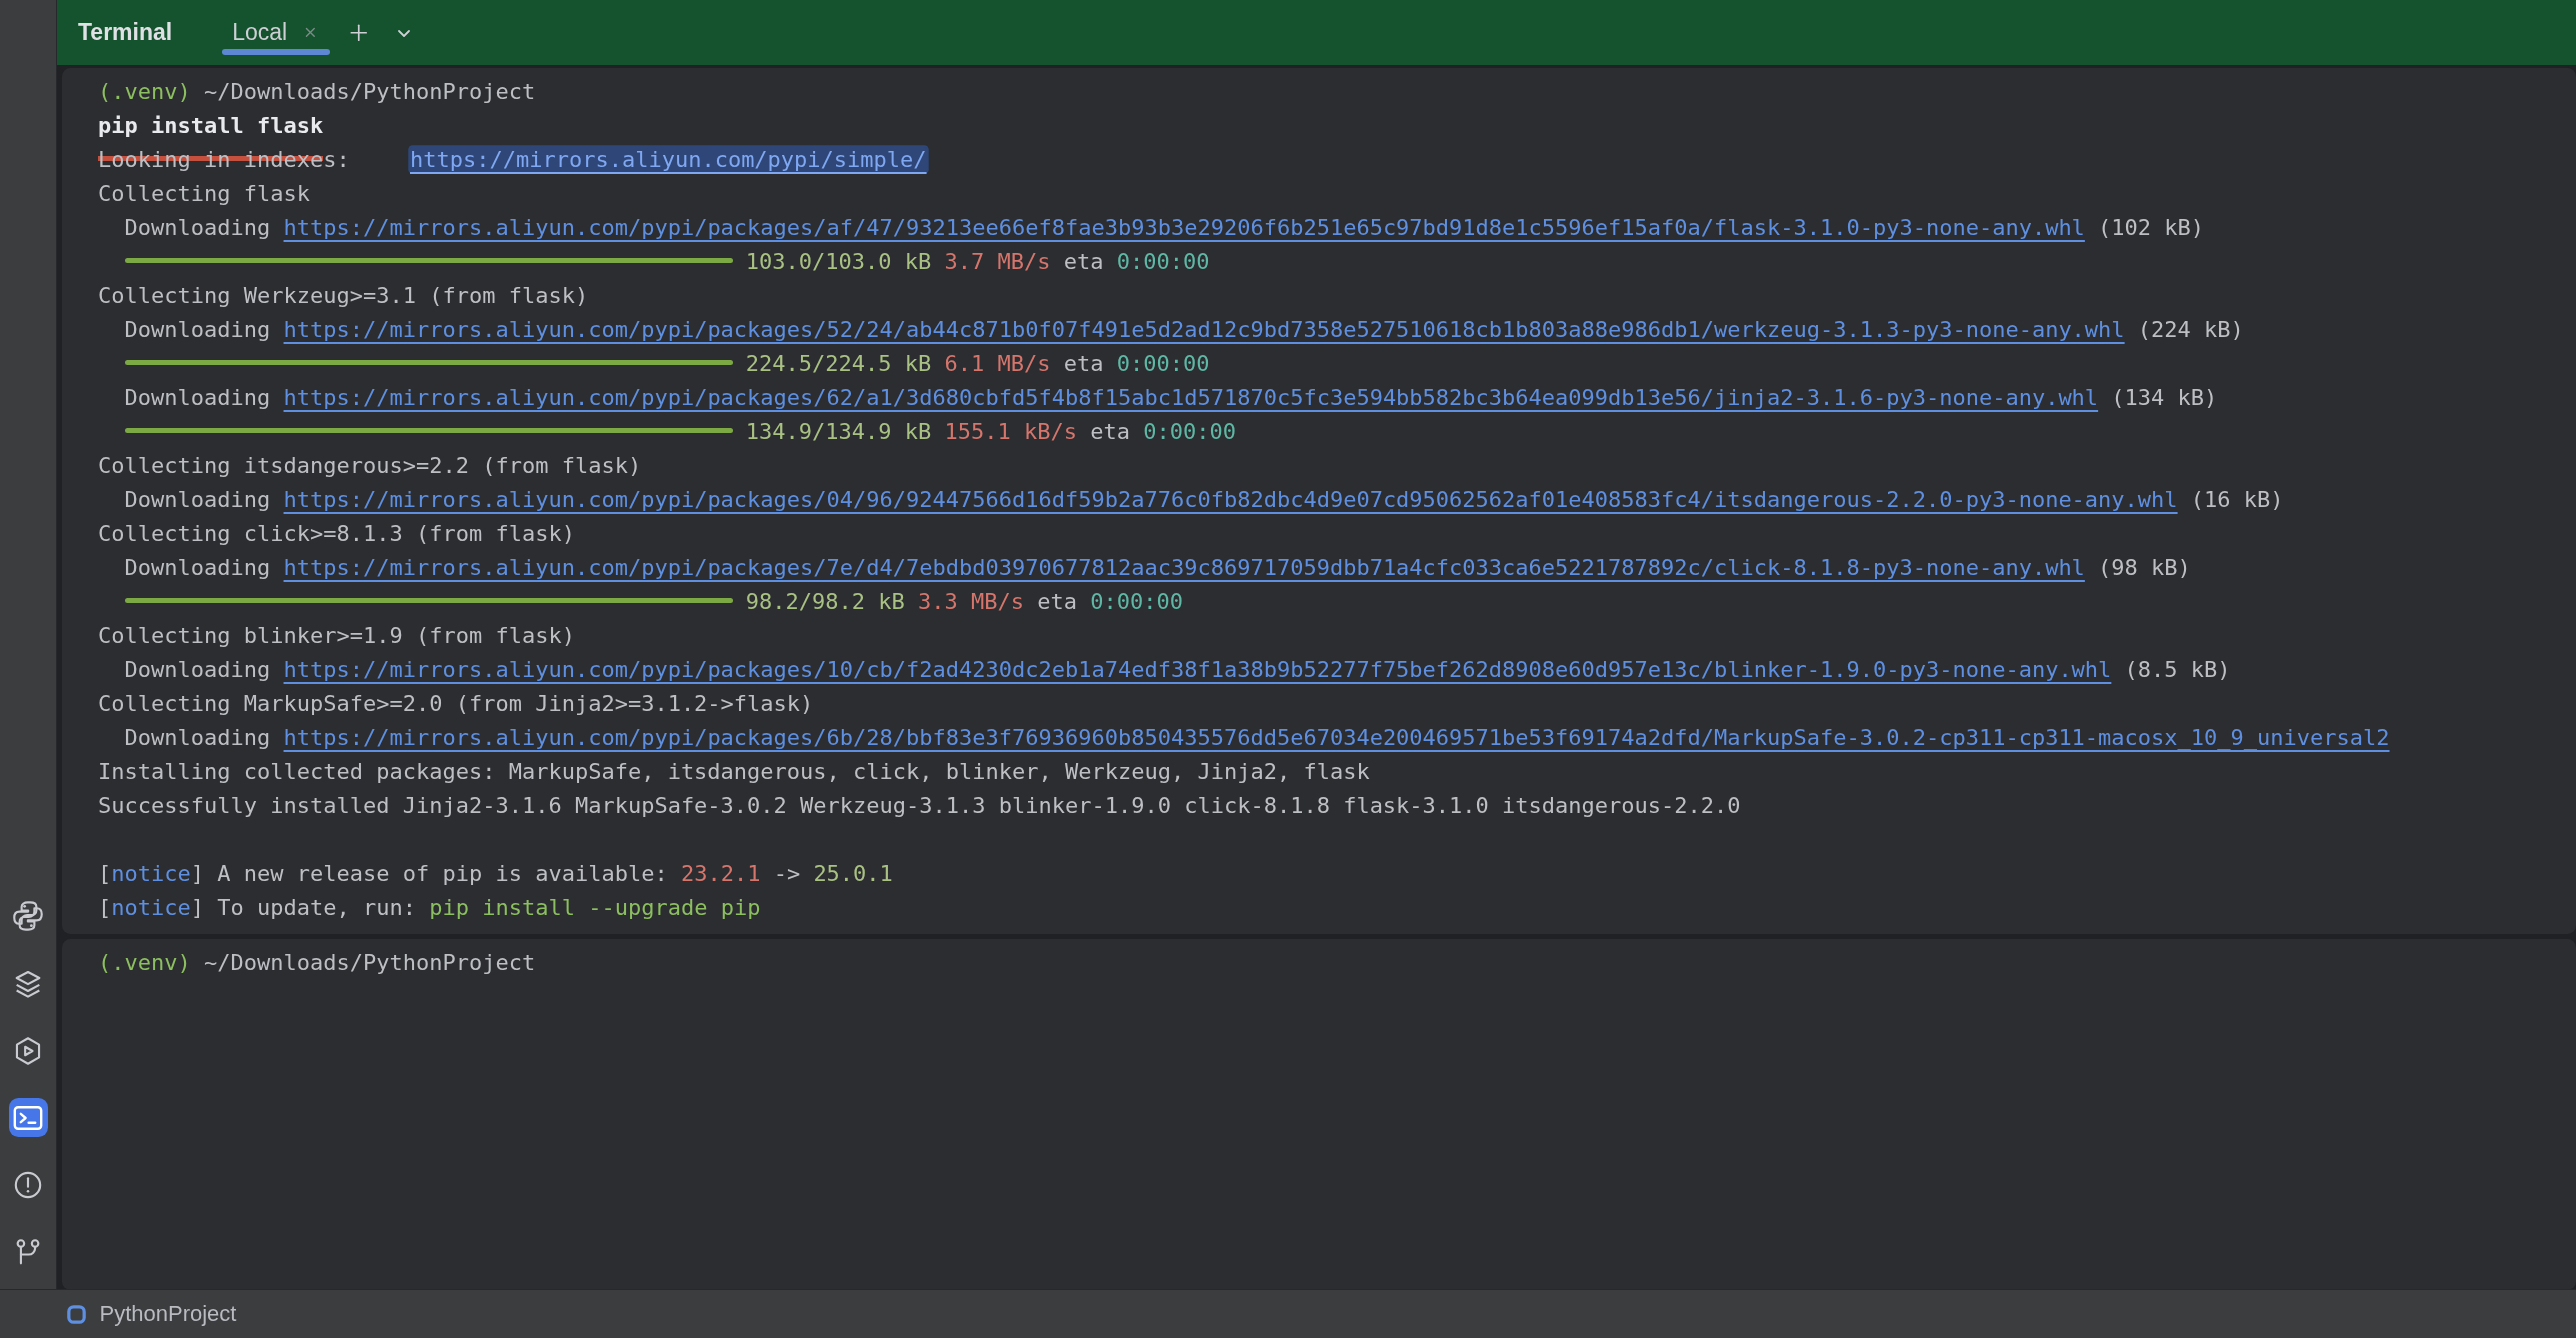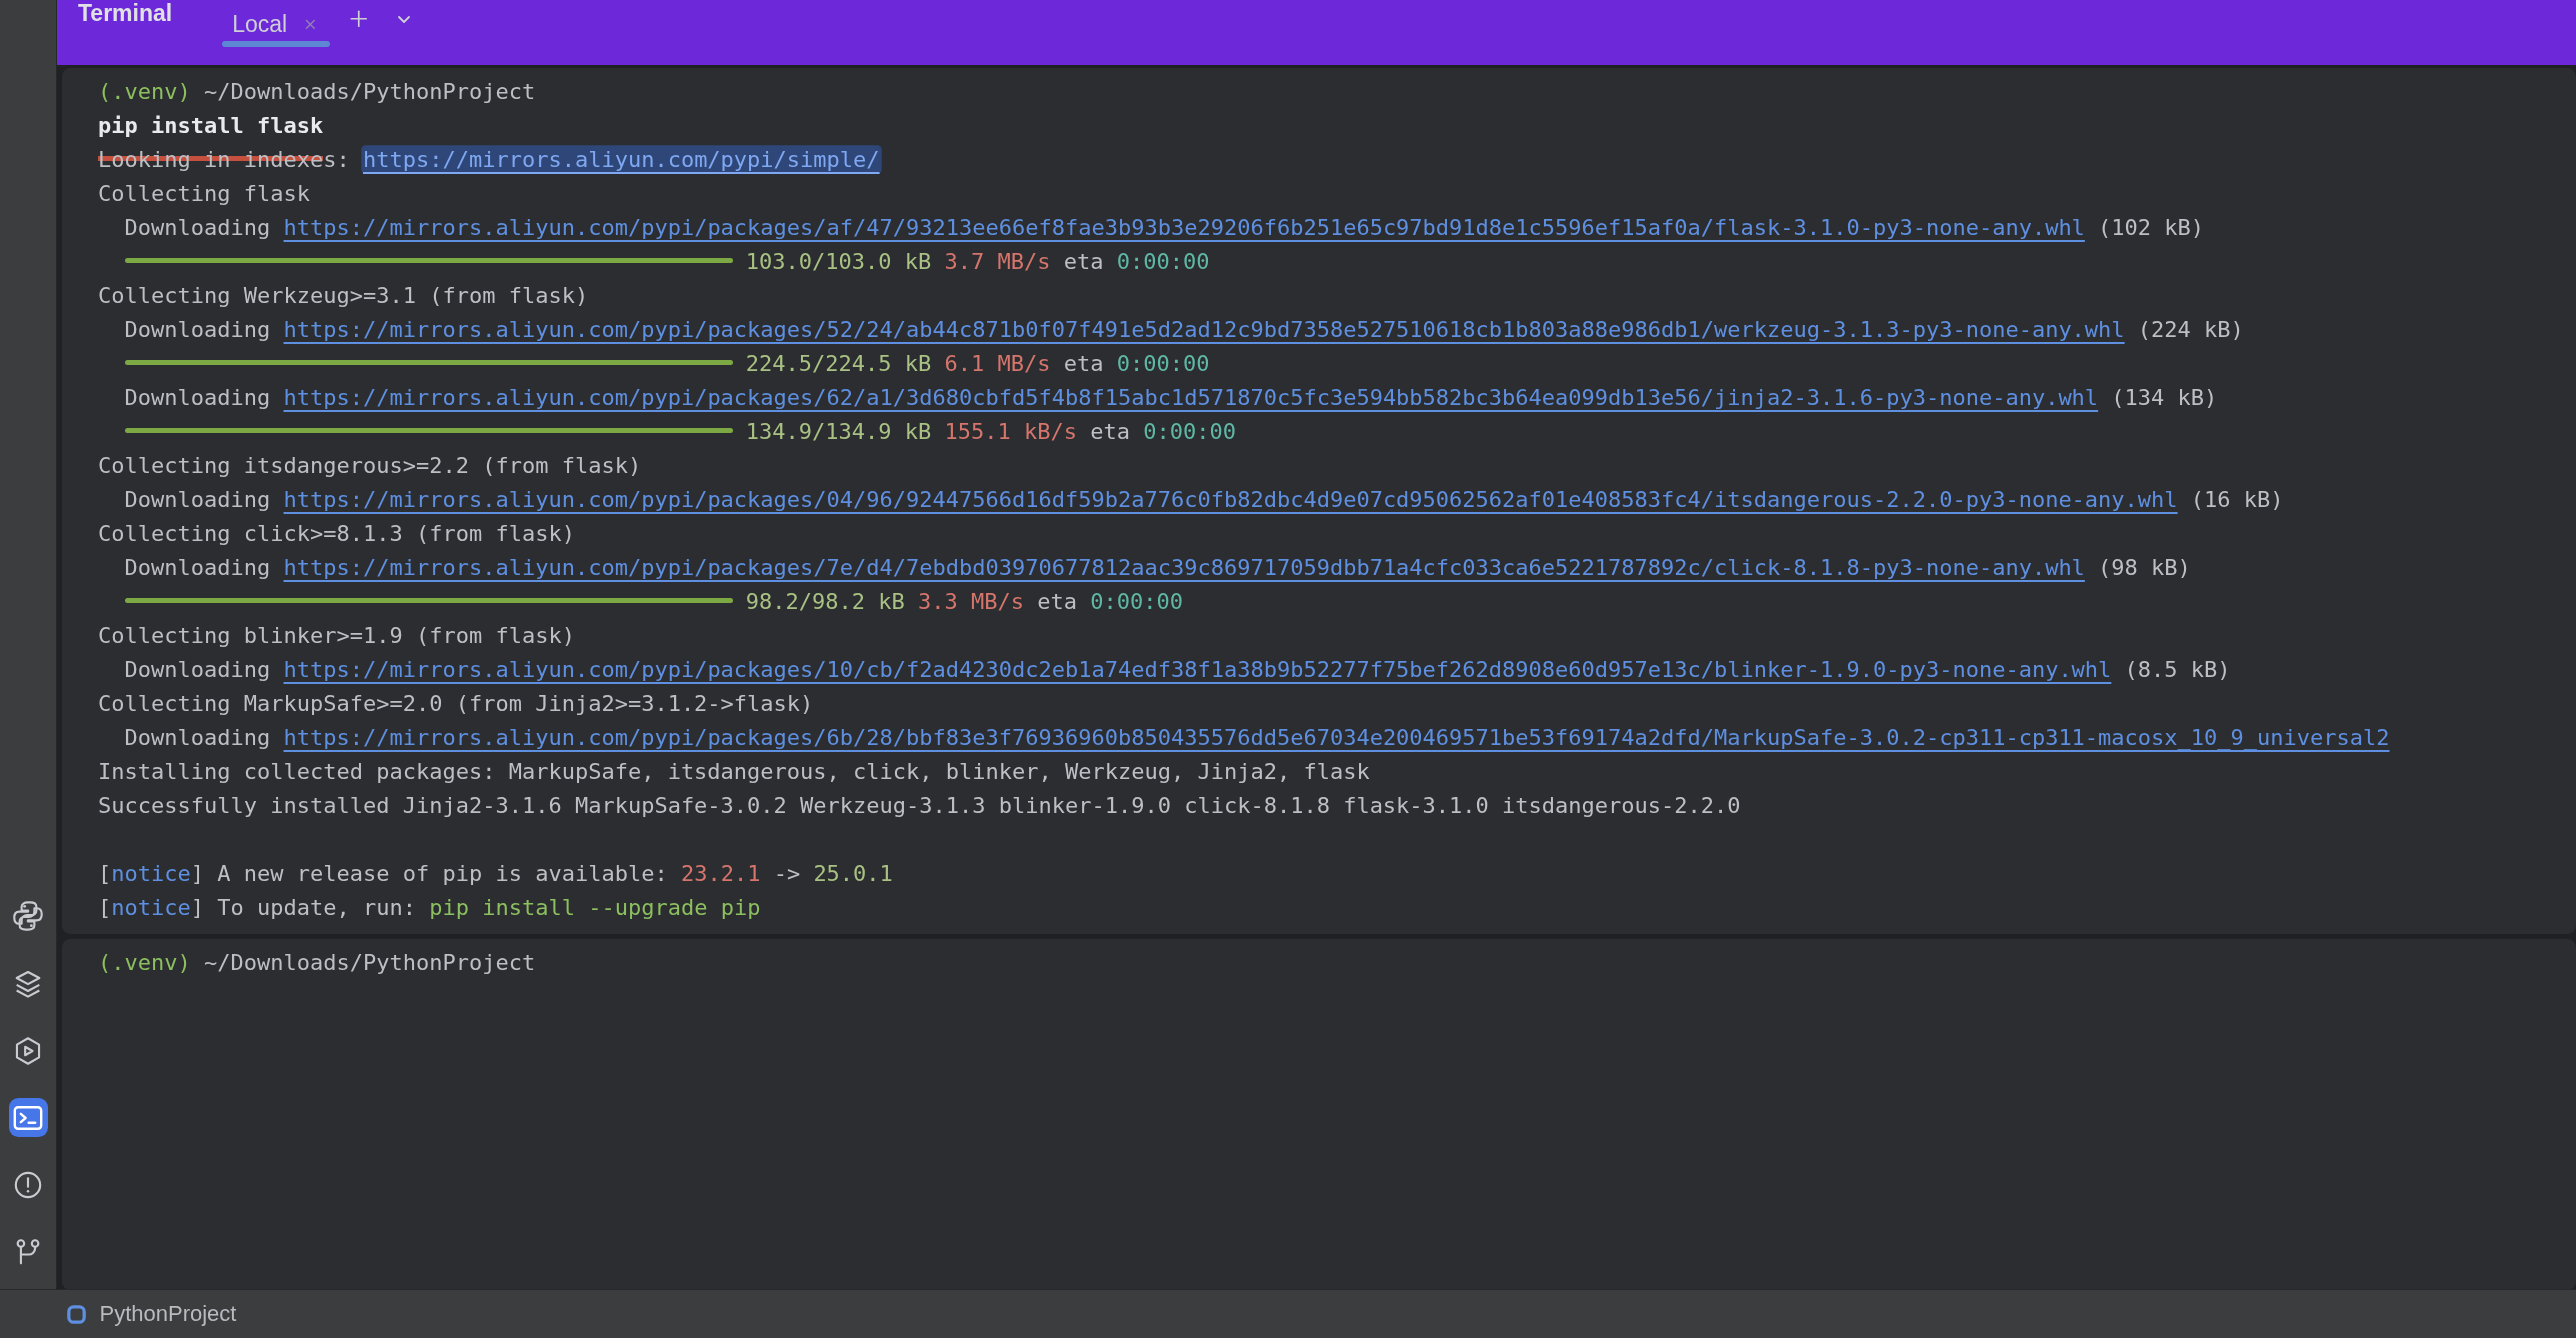--- a/index.html
+++ b/index.html
@@ -1,21 +1,21 @@
 <!DOCTYPE html>
 <html style="font-size:13.6px"><head>
 <meta charset="utf-8">
 <style>
   html,body{margin:0;padding:0;width:2576px;height:1338px;overflow:hidden;background:#1F2124;
     font-family:"Liberation Sans",sans-serif;}
   .app{position:relative;width:2576px;height:1338px;}
 
   
-  .tabbar{position:absolute;left:56px;top:0;right:0;height:65px;background:#6d28d9;
-    display:flex;}
+  .tabbar{position:absolute;left:56px;top:0;right:0;height:65px;background:#14532d;
+    display:flex;align-items:center;}
   .panel-title{color:#DFE1E5;font-size:23px;font-weight:700;margin-left:22px;}
   .tab{position:relative;height:49px;display:flex;align-items:center;margin-left:48px;
     padding:0 12px;cursor:default;}
   .tab-label{color:#CED0D6;font-size:23px;}
   .tab-close{margin-left:13.6px;display:flex;align-items:center;opacity:.75;}
   .tab-underline{position:absolute;left:1.7px;right:1.7px;bottom:1.7px;height:6px;border-radius:3.4px;
     background:#5E87D3;}
   .icon-btn{display:flex;align-items:center;justify-content:center;width:37px;height:37px;
     margin-left:8.5px;border-radius:5.1px;}
 
@@ -39,21 +39,21 @@
   .term-block.grow{flex:1;}
   .term-line{white-space:pre;font-family:"DejaVu Sans Mono",monospace;font-size:22px;
     line-height:34px;height:34px;color:#BDBFC4;}
   .s-green{color:#8CBF5F;}
   .s-num{color:#A9C183;margin-top:20px;}
   .s-speed{color:#D5756C;}
   .s-eta{color:#5FB8A5;}
   .s-notice{color:#5E8FE0;}
   .s-link{color:#5E8FE0;text-decoration:underline;text-underline-offset:5.1px;cursor:pointer;}
   .s-link-selected{color:#7FA7F2;text-decoration:underline;text-underline-offset:5.1px;
-    background:rgba(53,116,240,.38);border-radius:2.6px;box-shadow:0 0 0 1.7px rgba(53,116,240,.38);cursor:pointer;}
+    background:rgba(53,116,240,.38);border-radius:2.6px;box-shadow:0 0 0 1.7px rgba(53,116,240,.38);cursor:pointer;margin-left:47px;}
   .s-command{font-weight:700;color:#E9EAEE;border-bottom:5.1px solid #C6503E;padding-bottom:18px;}
   .seg-bar{display:inline-block;width:608px;height:5.1px;background:#7DA944;border-radius:2.6px;
     vertical-align:middle;margin-bottom:5.1px;}
 </style>
 </head>
 <body>
 
 <div class="app">
 
   <div class="tabbar">

